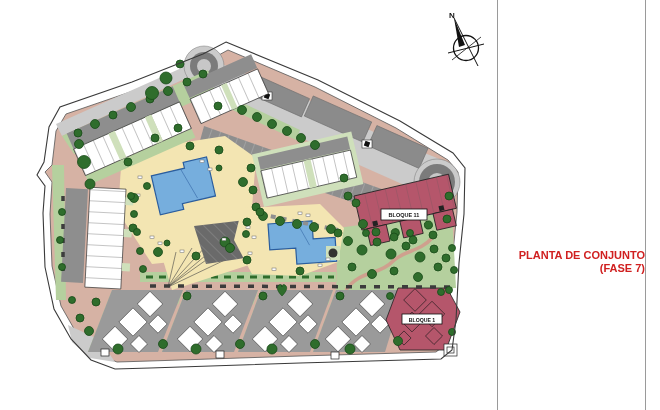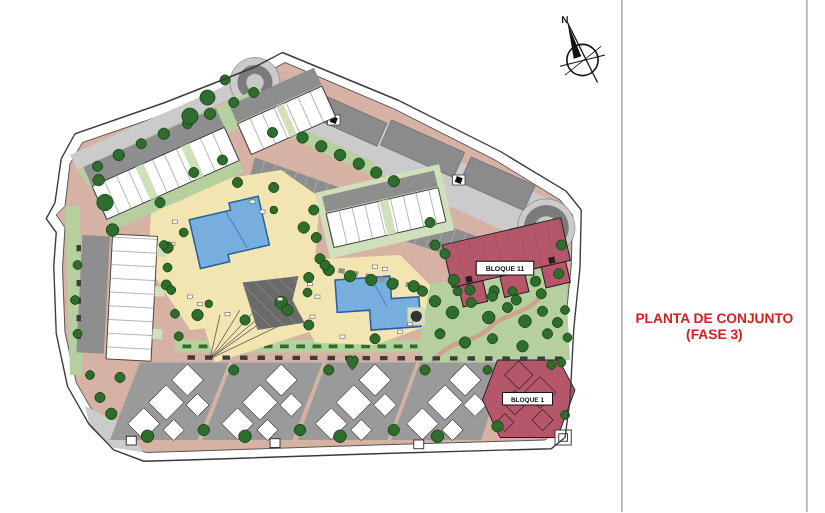--- a/index.html
+++ b/index.html
@@ -1,21 +1,21 @@
 <!DOCTYPE html>
 <html style="--road: #d6b2a4; --green-light: #b5d09e; --green-pad: #cfe0bb; --green-dark: #2f6d2c; --tree-edge: #184a18; --parking-dark: #8e8e8e; --paving-light: #cbcbcb; --building-gray: #8b8b8b; --pool-deck: #f3e5b2; --pool-water: #76aedd; --pool-edge: #2a5d9e; --block-red: #b5566b; --title-red: #d02020; --boundary: #3a3a3a;"><head>
 <meta charset="utf-8">
 <style>
   html,body{margin:0;padding:0;background:#ffffff;}
   #stage{position:relative;width:660px;height:410px;background:#fff;overflow:hidden;
          font-family:"Liberation Sans",sans-serif;}
   #plan-svg{position:absolute;left:0;top:0;}
   .title-panel{position:absolute;left:497px;top:0;width:147px;height:410px;
                border-left:1px solid #9a9a9a;border-right:1px solid #9a9a9a;background:#fff;}
-  .title-text{position:absolute;top:249px;left:0;right:0;text-align:center;
+  .title-text{position:absolute;top:249px;left:0;right:0;text-align:right;
               color:var(--title-red,#d02020);font-weight:bold;font-size:11px;line-height:13px;}
   .svg-label{font-weight:bold;}
 </style>
 </head>
 <body>
 
 <div id="stage">
 
 <svg id="plan-svg" width="497" height="410" viewBox="0 0 497 410">
   <defs>
@@ -373,17 +373,17 @@
     <polygon points="454,18 465,45 459,47" fill="#111"></polygon>
     <circle cx="466" cy="48" r="12.5" fill="none" stroke="#111" stroke-width="1.3"></circle>
     <line x1="448" y1="53" x2="484" y2="44" stroke="#111" stroke-width="1"></line>
     <line x1="452" y1="60" x2="481" y2="37" stroke="#111" stroke-width="0.8"></line>
   </g>
 </svg>
 
 <div class="title-panel">
   <div class="title-text">
     <div>PLANTA DE CONJUNTO</div>
-    <div>(FASE 3)</div>
+    <div>(FASE 7)</div>
   </div>
 </div>
 
 </div>
 
 </body></html>

